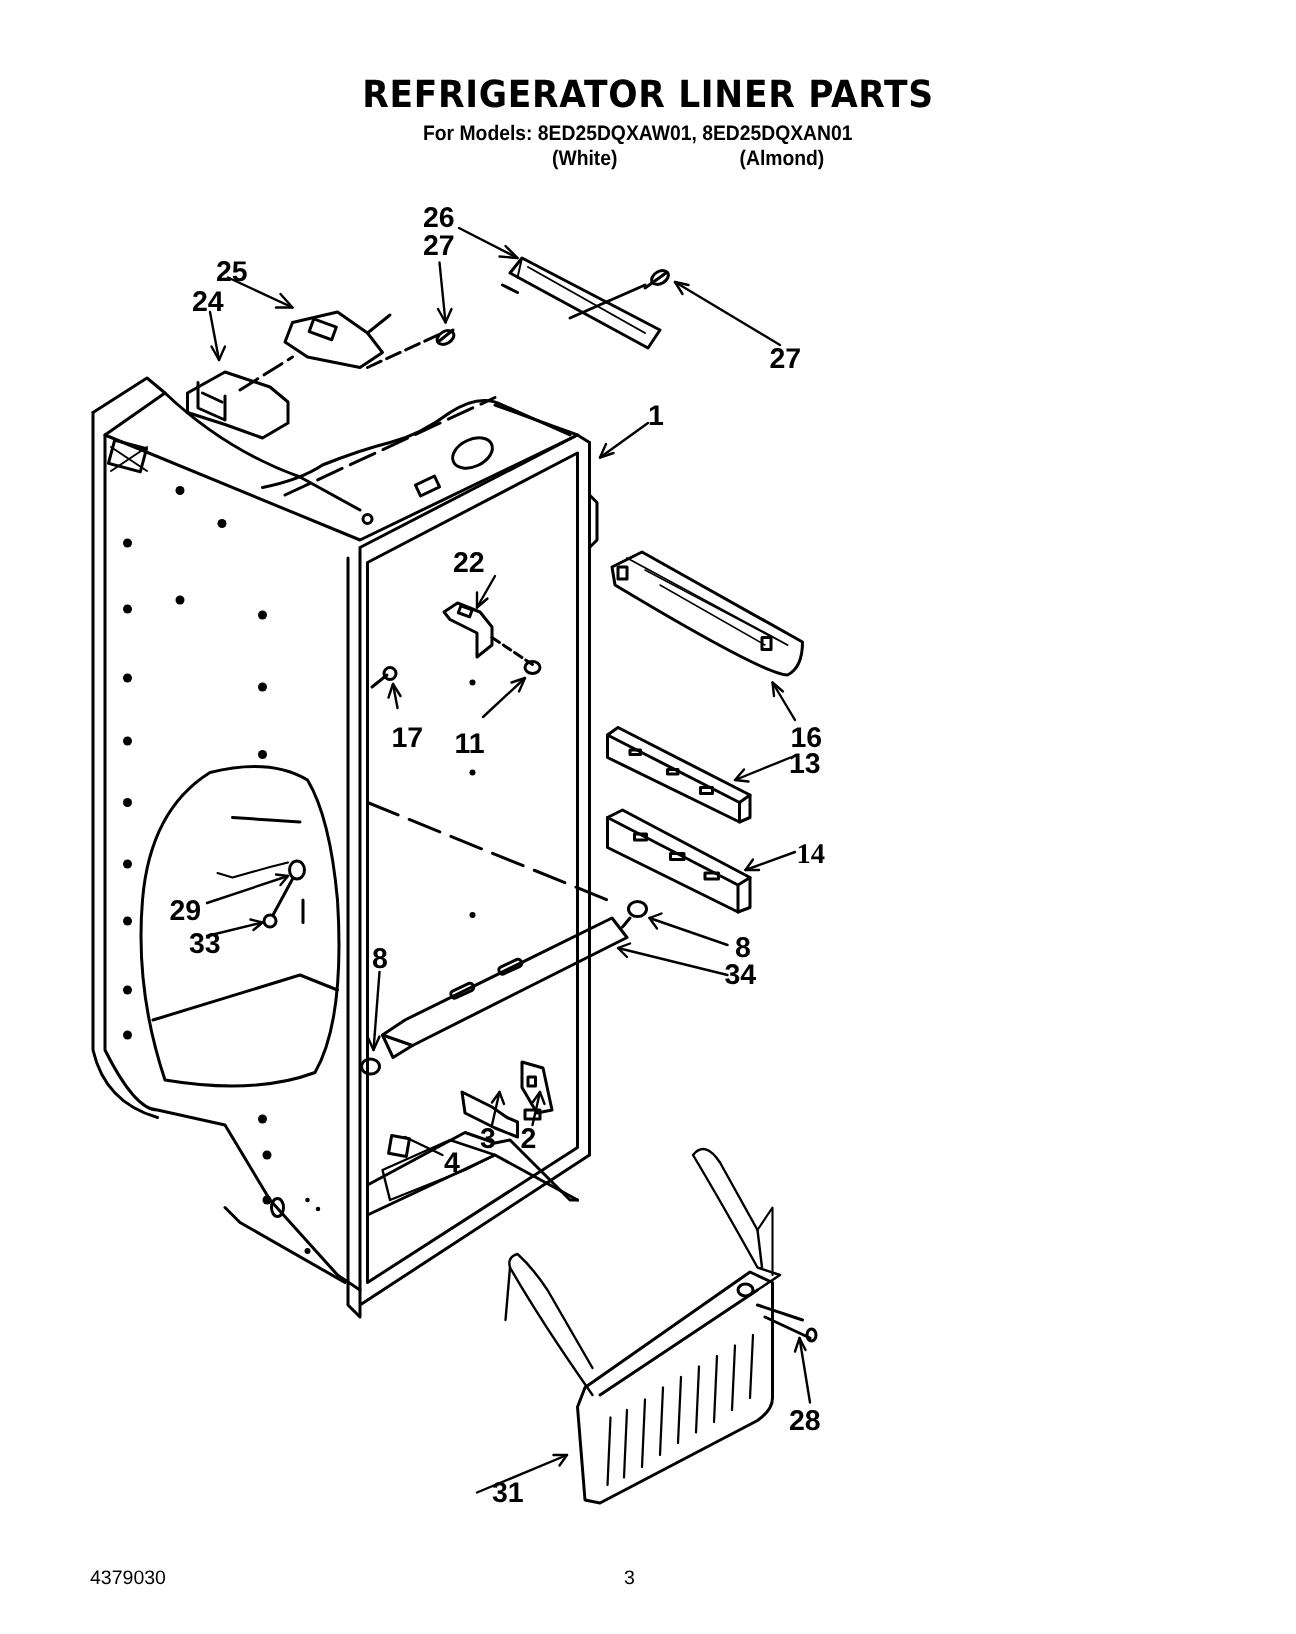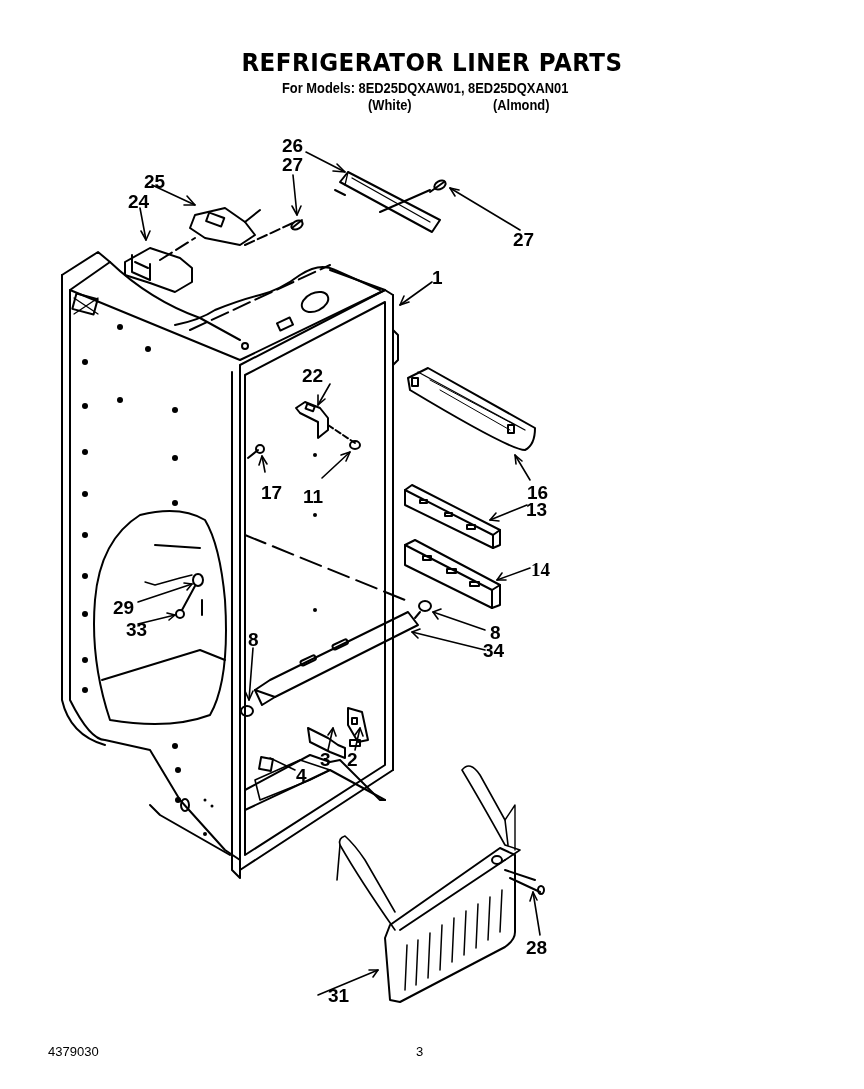--- a/index.html
+++ b/index.html
@@ -286,14 +286,14 @@
 <div class="callout" style="left:126px;top:620px;">33</div>
 <div class="callout" style="left:490px;top:623px;">8</div>
 <div class="callout" style="left:483px;top:641px;">34</div>
 <div class="callout" style="left:248px;top:630px;">8</div>
 <div class="callout" style="left:320px;top:750px;">3</div>
 <div class="callout" style="left:347px;top:750px;">2</div>
 <div class="callout" style="left:296px;top:766px;">4</div>
 <div class="callout" style="left:526px;top:938px;">28</div>
 <div class="callout" style="left:296px;top:986px;margin-left:32px;">31</div>
 
-<div class="footer" style="left:48px;">4379030</div>
+<div class="footer" style="left:60px;">4379030</div>
 <div class="footer" style="left:416px;">3</div>
 
 </body></html>

